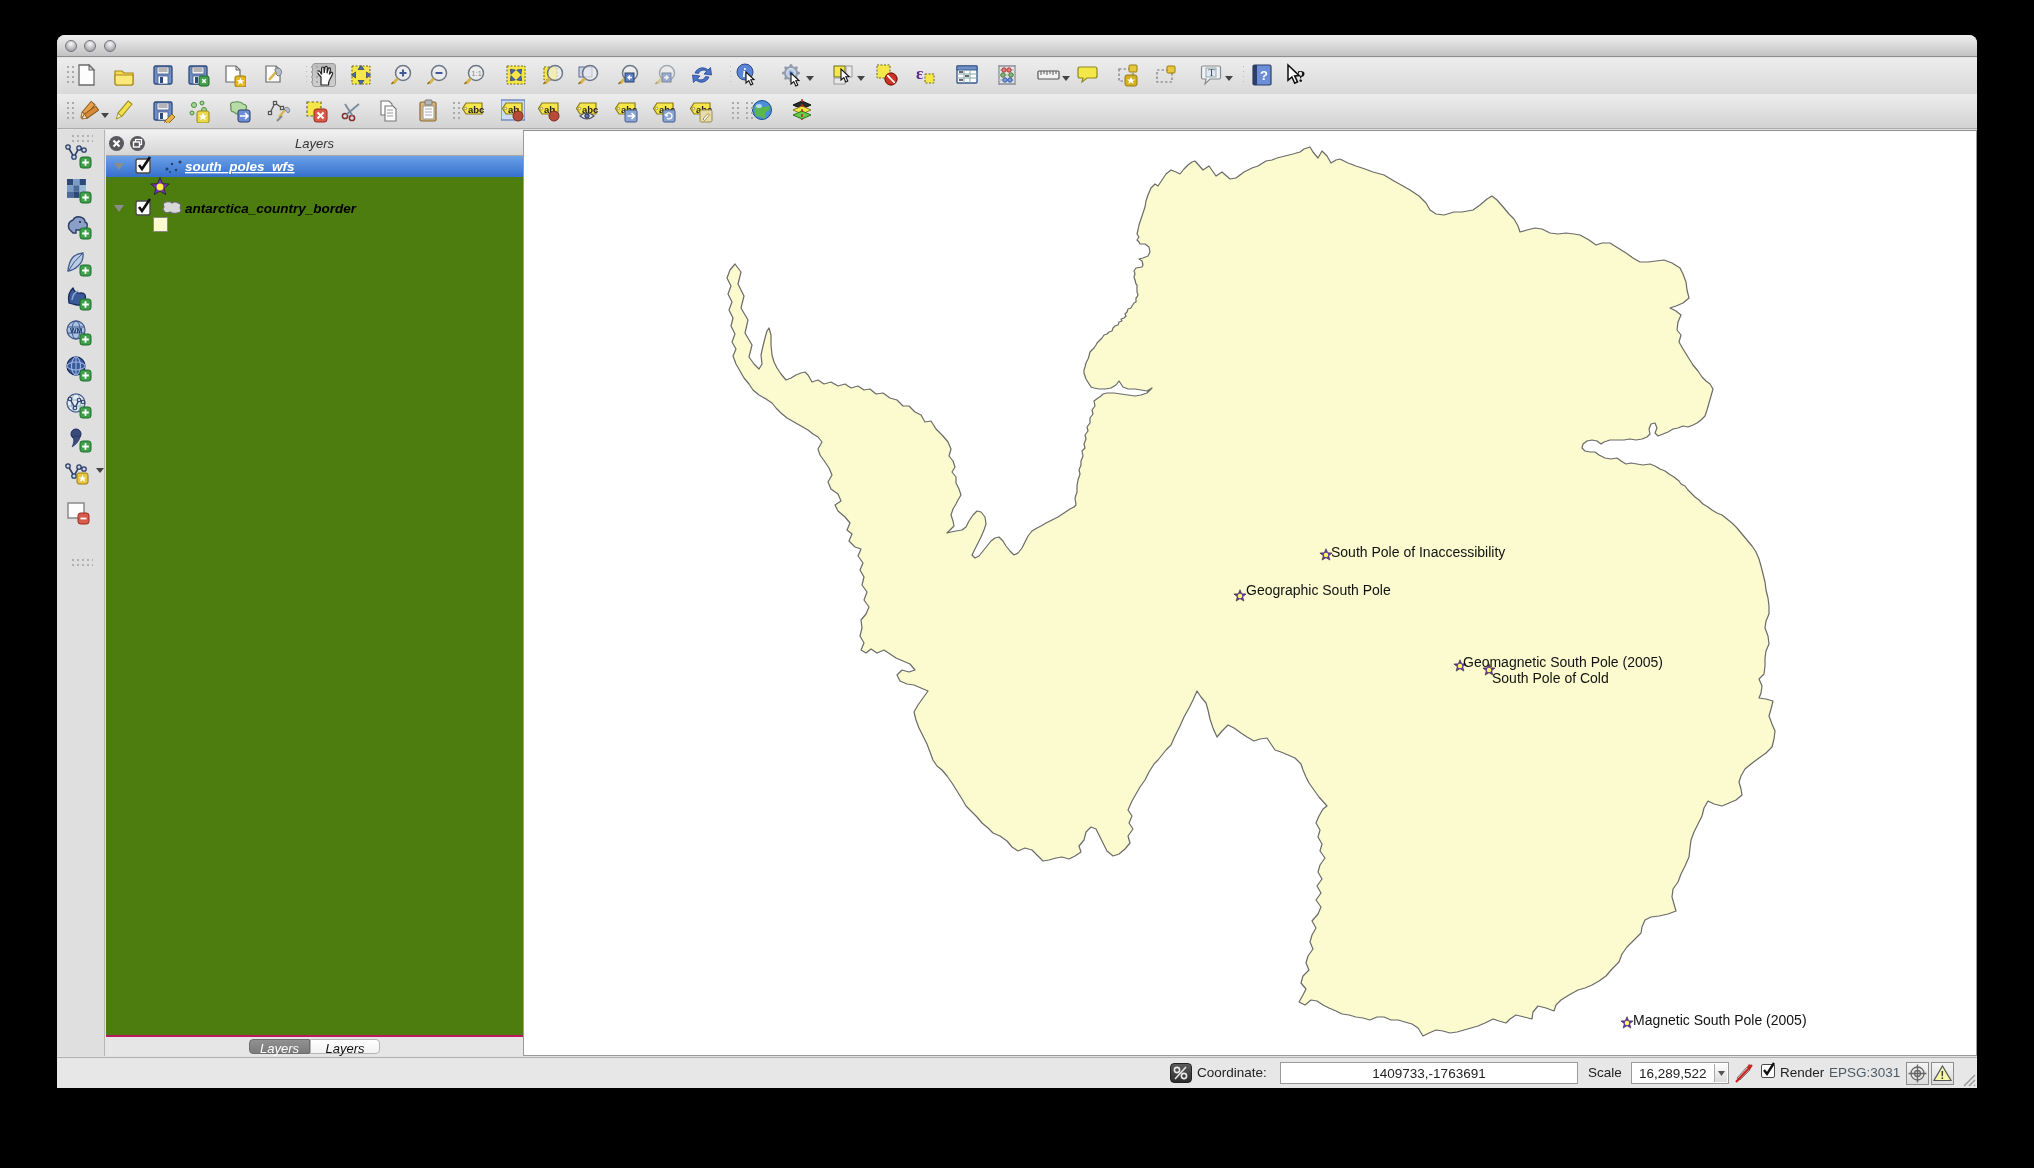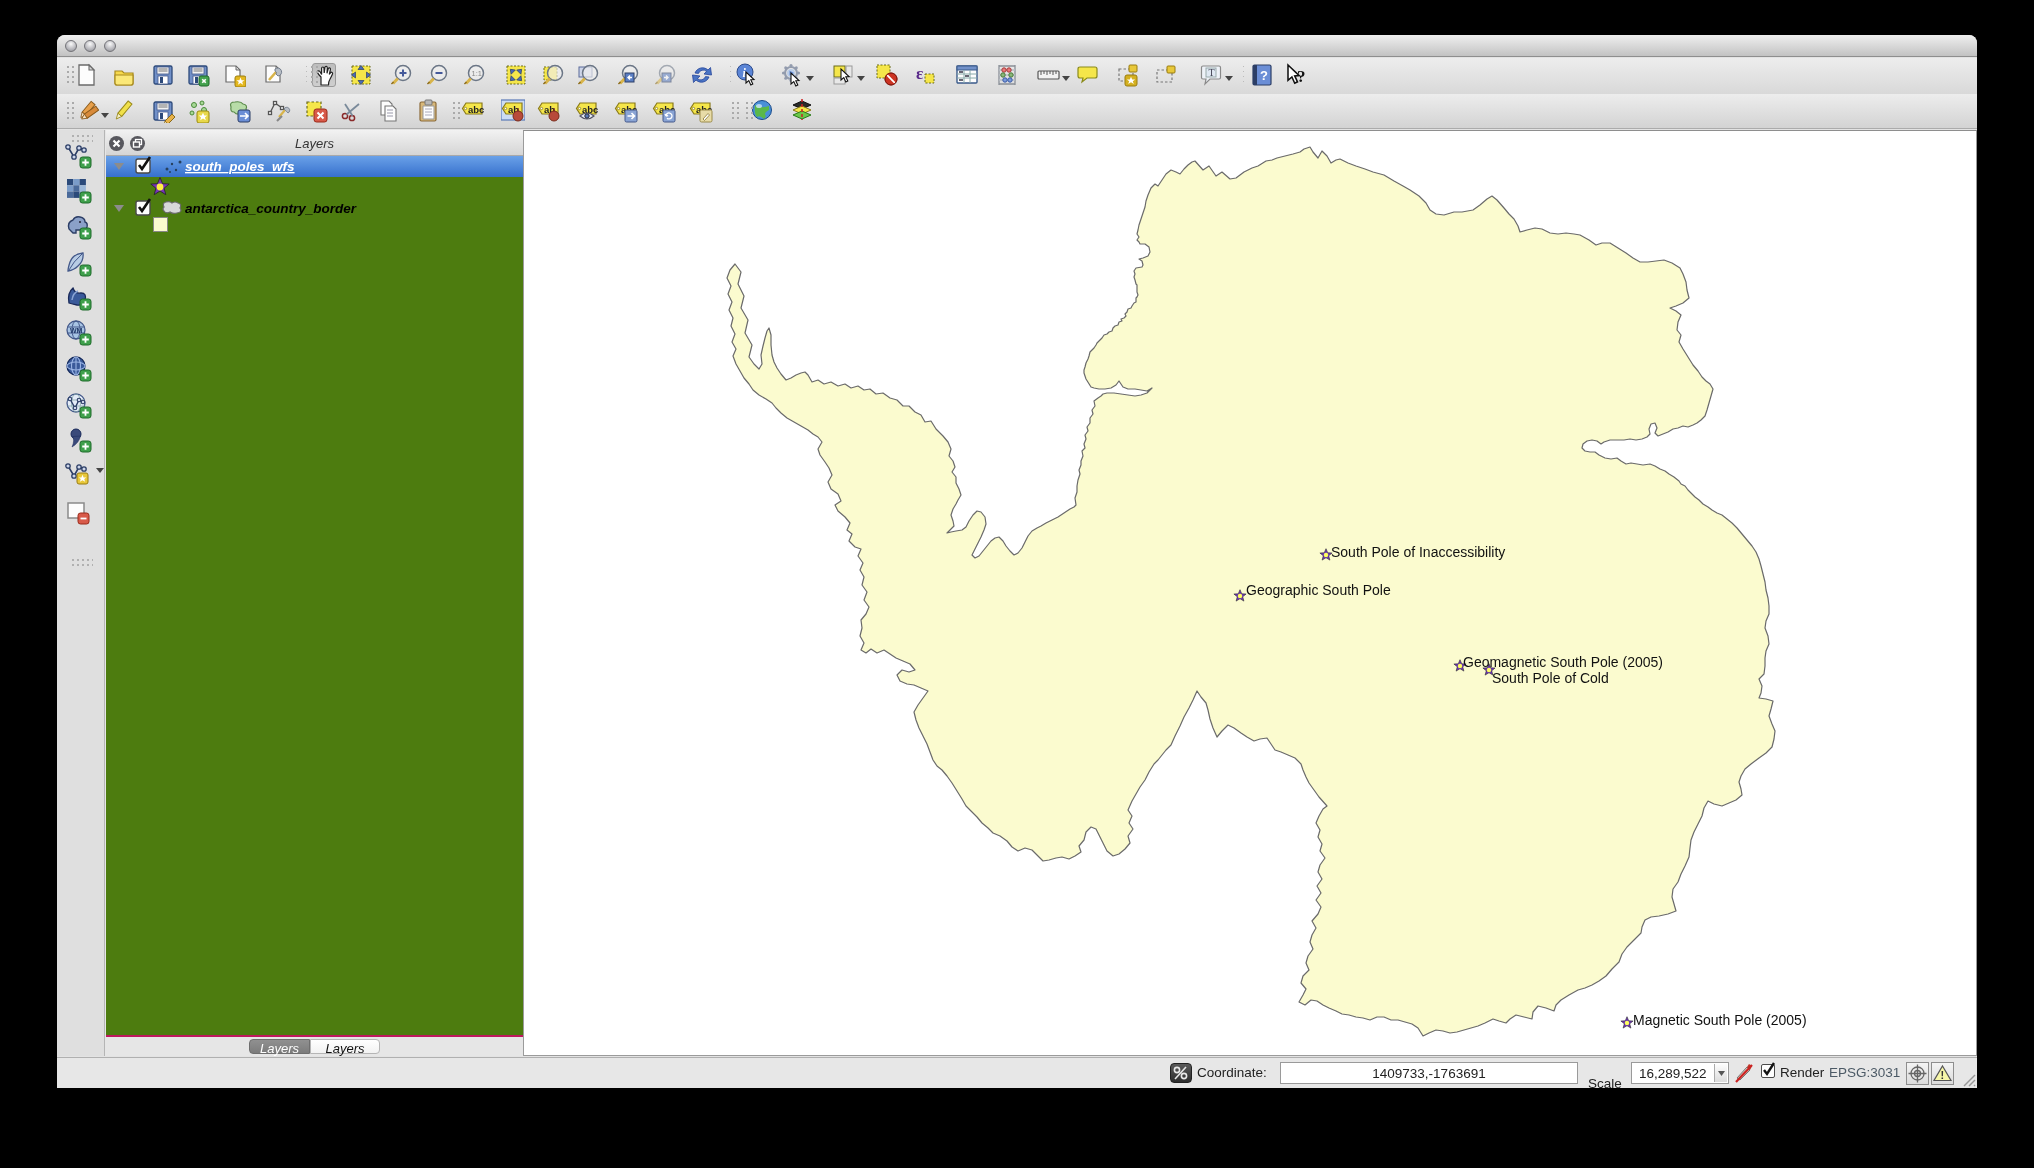--- a/index.html
+++ b/index.html
@@ -801,21 +801,21 @@
       <svg width="20" height="18">
           <g stroke="#e8e8e8" stroke-width="1.6" fill="none">
             <circle cx="6" cy="6" r="2.6"></circle>
             <circle cx="13" cy="12" r="2.6"></circle>
             <path d="M4,15 L15,3"></path>
           </g>
         </svg>
     </div>
     <div style="position:absolute;left:1140px;top:7px;font-size:13.5px;">Coordinate:</div>
     <div style="position:absolute;left:1223px;top:4px;width:298px;height:22px;background:#fff;border:1px solid #9a9a9a;text-align:center;font-size:13.5px;padding-top:3px;">1409733,-1763691</div>
-    <div style="position:absolute;left:1531px;top:7px;font-size:13.5px;margin-top:11px;">Scale</div>
+    <div style="position:absolute;left:1531px;top:7px;font-size:13.5px;">Scale</div>
     <div style="position:absolute;left:1574px;top:4px;width:98px;height:22px;background:#fff;border:1px solid #9a9a9a;font-size:13.5px;">
       <div style="position:absolute;left:7px;top:3px;">16,289,522</div>
       <div style="position:absolute;right:1px;top:1px;width:13px;height:18px;background:linear-gradient(#fdfdfd,#dcdcdc);border-left:1px solid #aaa;"><svg width="13" height="18">
             <polygon points="3,7 10,7 6.5,12" fill="#555"></polygon>
           </svg></div>
     </div>
     <div style="position:absolute;left:1676px;top:4px;width:23px;height:23px;">
       <svg width="23" height="23">
           <g>
             <path d="M4,16 L14,5 L17,8 L7,18 Z" fill="#d8d0c4" stroke="#777" stroke-width="1"></path>

